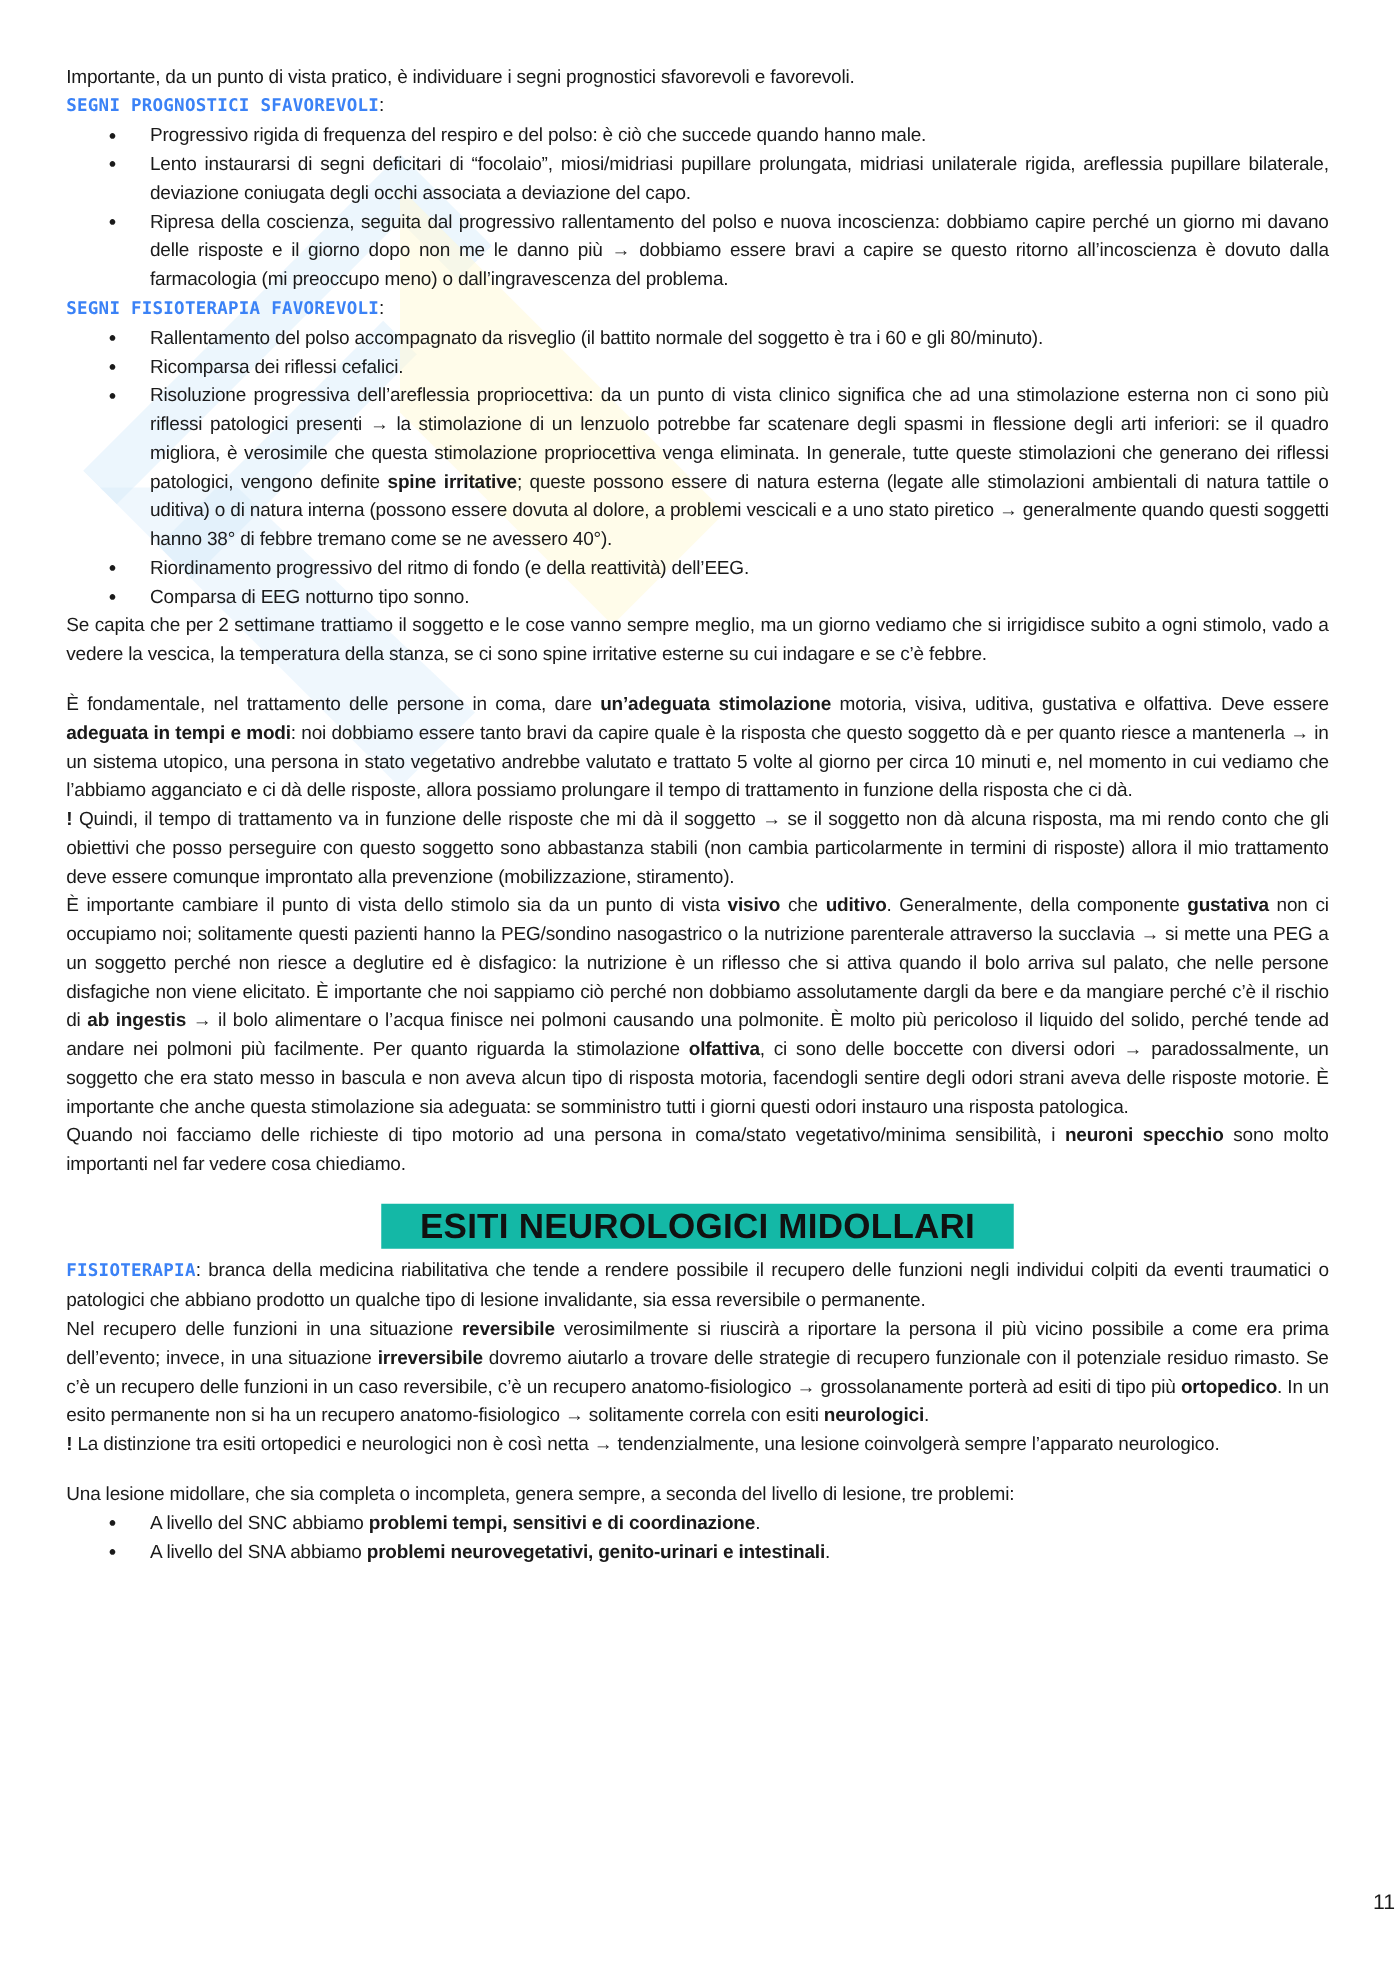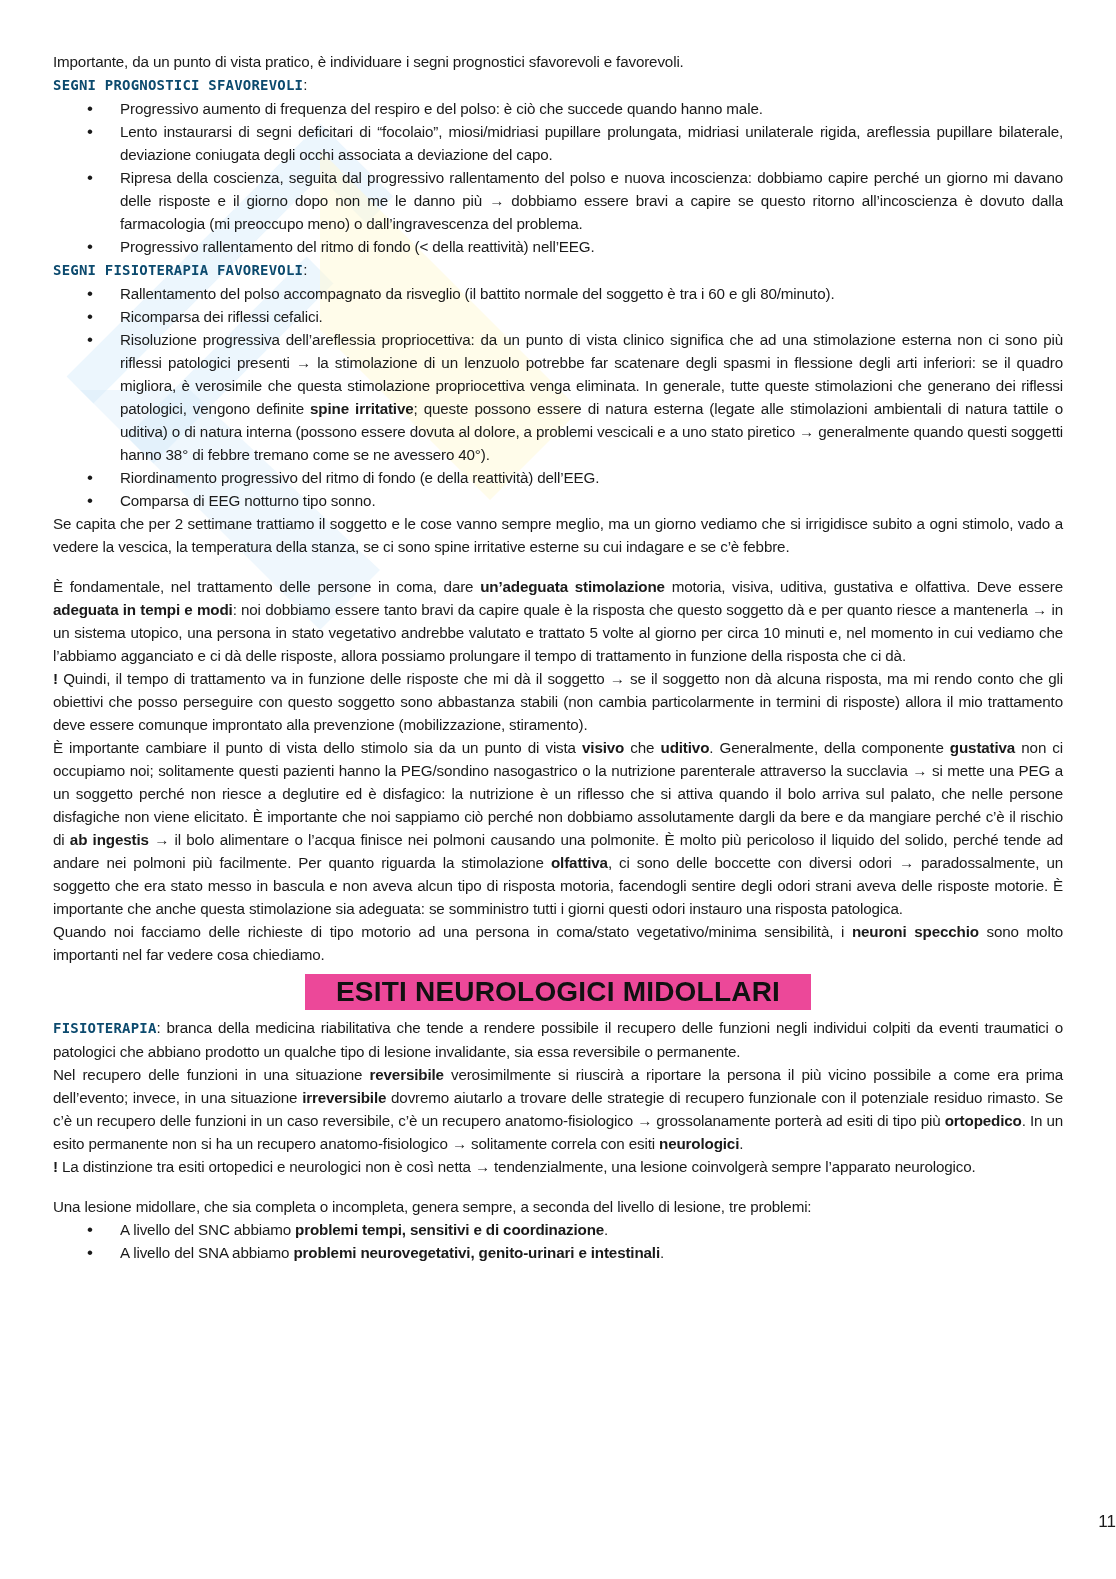--- a/index.html
+++ b/index.html
@@ -4,27 +4,27 @@
 <style>
   html, body { margin: 0; padding: 0; background: #ffffff; }
   body { width: 1116px; height: 1579px; position: relative; overflow: hidden;
          font-family: "Liberation Sans", sans-serif; color: #1a1a1a; }
   .watermark { position: absolute; left: 20px; top: 60px; width: 640px; height: 640px;
                pointer-events: none; z-index: 0; opacity: 0.5; }
   .page { position: relative; z-index: 1; padding: 50px 53px 0 53px; font-size: 15.2px;
           line-height: 23px; letter-spacing: -0.15px; }
   p { margin: 0; text-align: justify; }
   .hd { font-family: "DejaVu Sans Mono", monospace; font-weight: bold; font-size: 14px;
-        letter-spacing: 0.2px; color: #0c4a6e; }
+        letter-spacing: 0.2px; color: #3b82f6; }
   ul { margin: 0; padding: 0 0 0 67px; list-style: none; }
   li { position: relative; text-align: justify; }
   li::before { content: "•"; position: absolute; left: -33px; top: 0; font-size: 17px; }
   b { font-weight: bold; margin-top: 40px; }
   .gap { height: 17px; }
-  .section-title { width: 506px; margin: 8px auto 6px auto; background: #ec4899;
+  .section-title { width: 506px; margin: 20px auto 6px auto; background: #14b8a6;
                    text-align: center; font-family: "Liberation Sans", sans-serif;
                    font-weight: bold; font-size: 28px; line-height: 36px; color: #111;
                    letter-spacing: 0.2px; }
   .pageno { position: absolute; left: 0; right: 0; top: 1512px; text-align: right;
             font-size: 17px; }
 </style>
 </head>
 <body>
 
 <svg class="watermark" viewBox="0 0 640 640">
@@ -39,24 +39,23 @@
     <path d="M60 330 L300 570 L360 510 L170 330 Z"></path>
   </g>
 </svg>
 
 <div class="page">
 
   <p>Importante, da un punto di vista pratico, è individuare i segni prognostici sfavorevoli e favorevoli.</p>
 
   <div><span class="hd">SEGNI PROGNOSTICI SFAVOREVOLI</span><span>:</span></div>
   <ul>
-    <li>Progressivo aumento di frequenza del respiro e del polso: è ciò che succede quando hanno male.</li>
+    <li>Progressivo rigida di frequenza del respiro e del polso: è ciò che succede quando hanno male.</li>
     <li>Lento instaurarsi di segni deficitari di “focolaio”, miosi/midriasi pupillare prolungata, midriasi unilaterale rigida, areflessia pupillare bilaterale, deviazione coniugata degli occhi associata a deviazione del capo.</li>
     <li>Ripresa della coscienza, seguita dal progressivo rallentamento del polso e nuova incoscienza: dobbiamo capire perché un giorno mi davano delle risposte e il giorno dopo non me le danno più → dobbiamo essere bravi a capire se questo ritorno all’incoscienza è dovuto dalla farmacologia (mi preoccupo meno) o dall’ingravescenza del problema.</li>
-    <li>Progressivo rallentamento del ritmo di fondo (&lt; della reattività) nell’EEG.</li>
   </ul>
 
   <div><span class="hd">SEGNI FISIOTERAPIA FAVOREVOLI</span><span>:</span></div>
   <ul>
     <li>Rallentamento del polso accompagnato da risveglio (il battito normale del soggetto è tra i 60 e gli 80/minuto).</li>
     <li>Ricomparsa dei riflessi cefalici.</li>
     <li><span>Risoluzione progressiva dell’areflessia propriocettiva: da un punto di vista clinico significa che ad una stimolazione esterna non ci sono più riflessi patologici presenti → la stimolazione di un lenzuolo potrebbe far scatenare degli spasmi in flessione degli arti inferiori: se il quadro migliora, è verosimile che questa stimolazione propriocettiva venga eliminata. In generale, tutte queste stimolazioni che generano dei riflessi patologici, vengono definite </span><b>spine irritative</b><span>; queste possono essere di natura esterna (legate alle stimolazioni ambientali di natura tattile o uditiva) o di natura interna (possono essere dovuta al dolore, a problemi vescicali e a uno stato piretico → generalmente quando questi soggetti hanno 38° di febbre tremano come se ne avessero 40°).</span></li>
     <li>Riordinamento progressivo del ritmo di fondo (e della reattività) dell’EEG.</li>
     <li>Comparsa di EEG notturno tipo sonno.</li>
   </ul>

